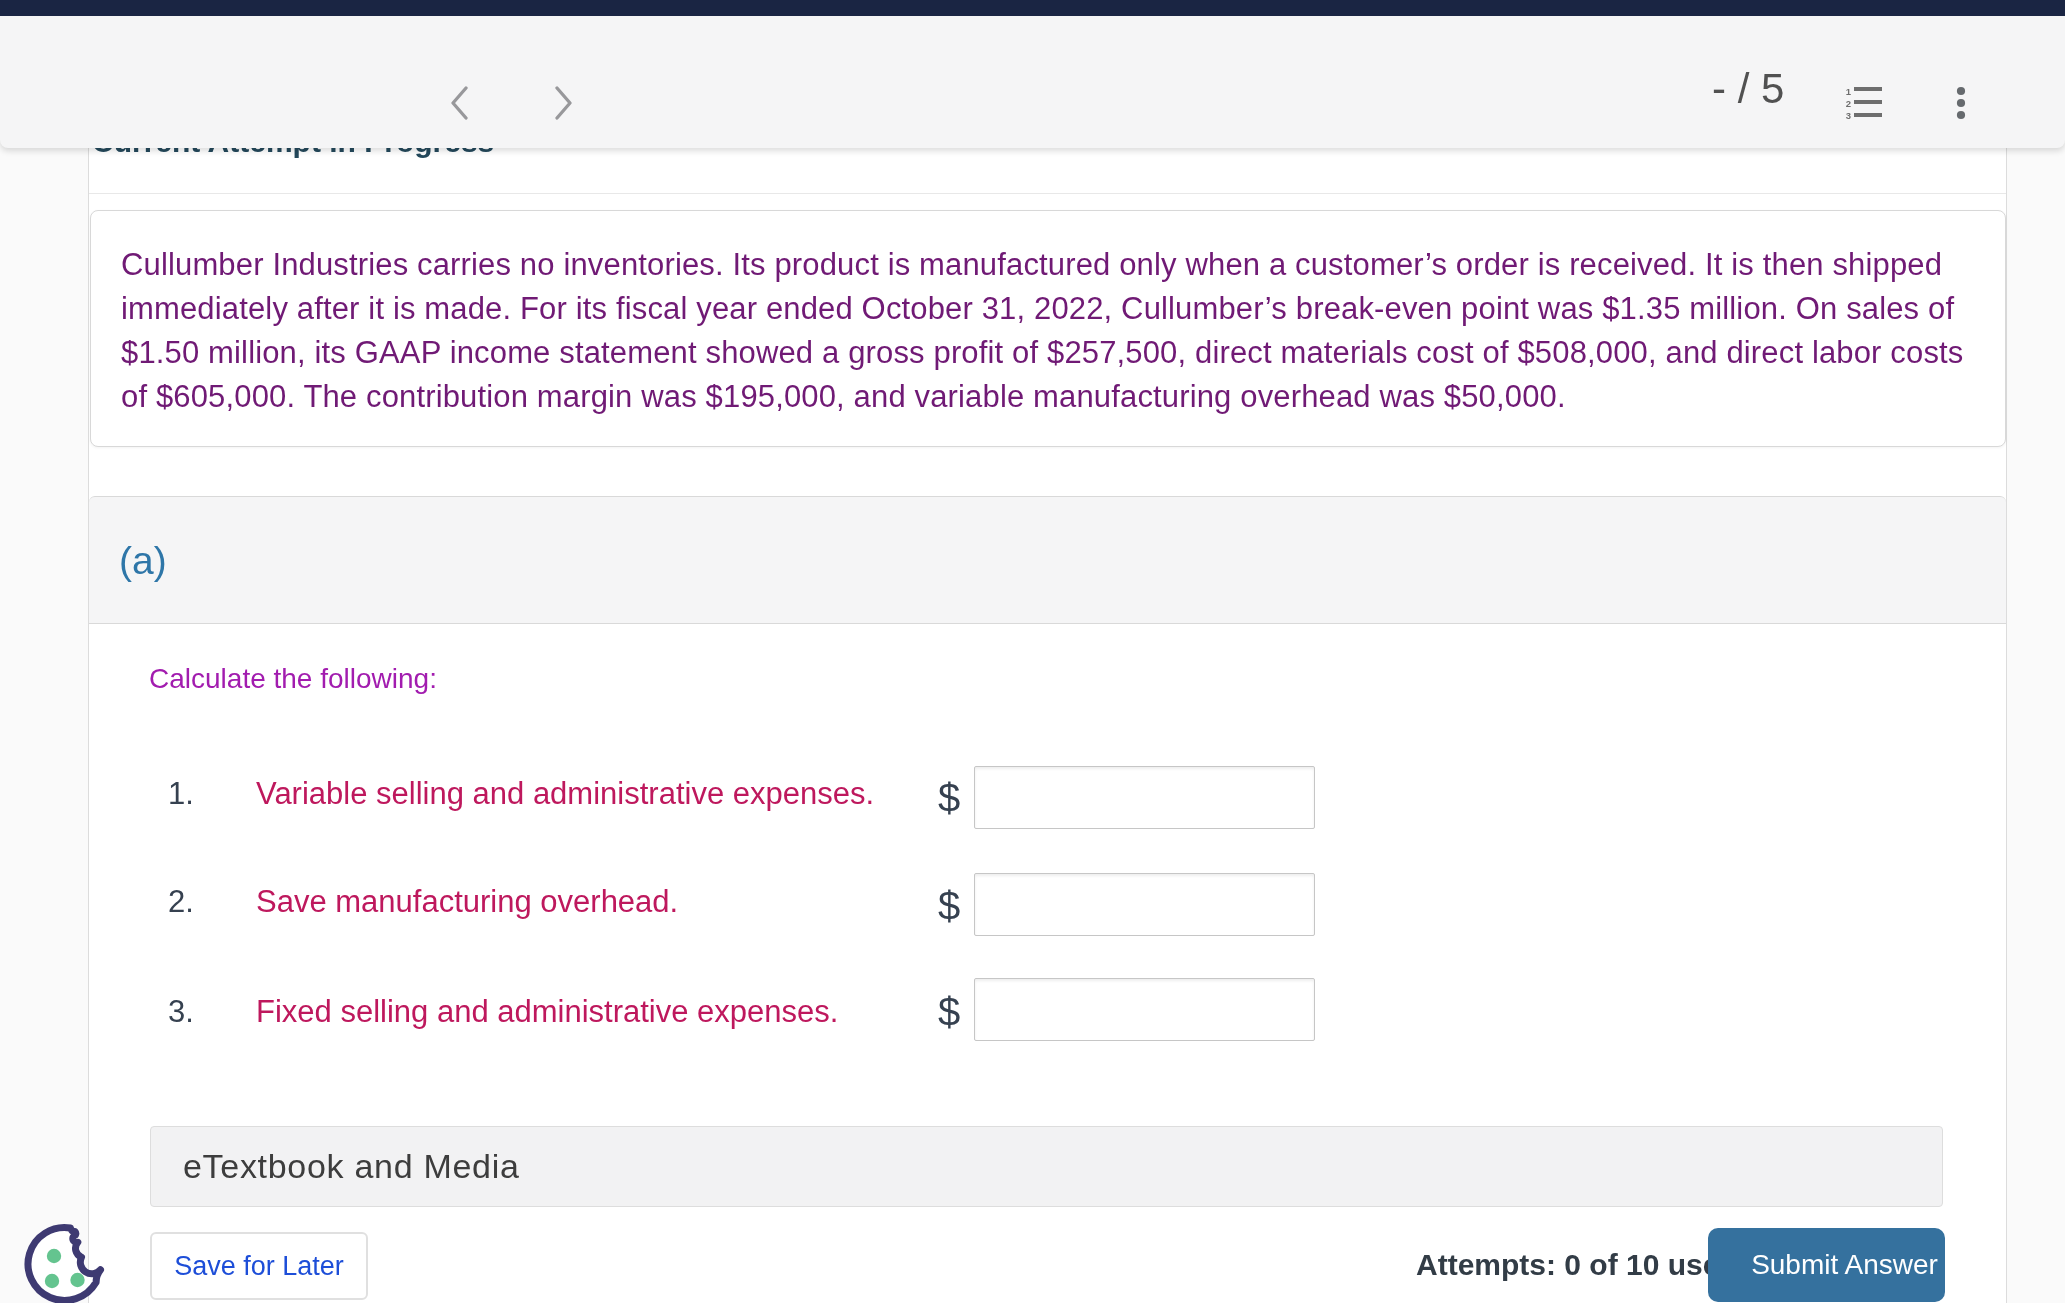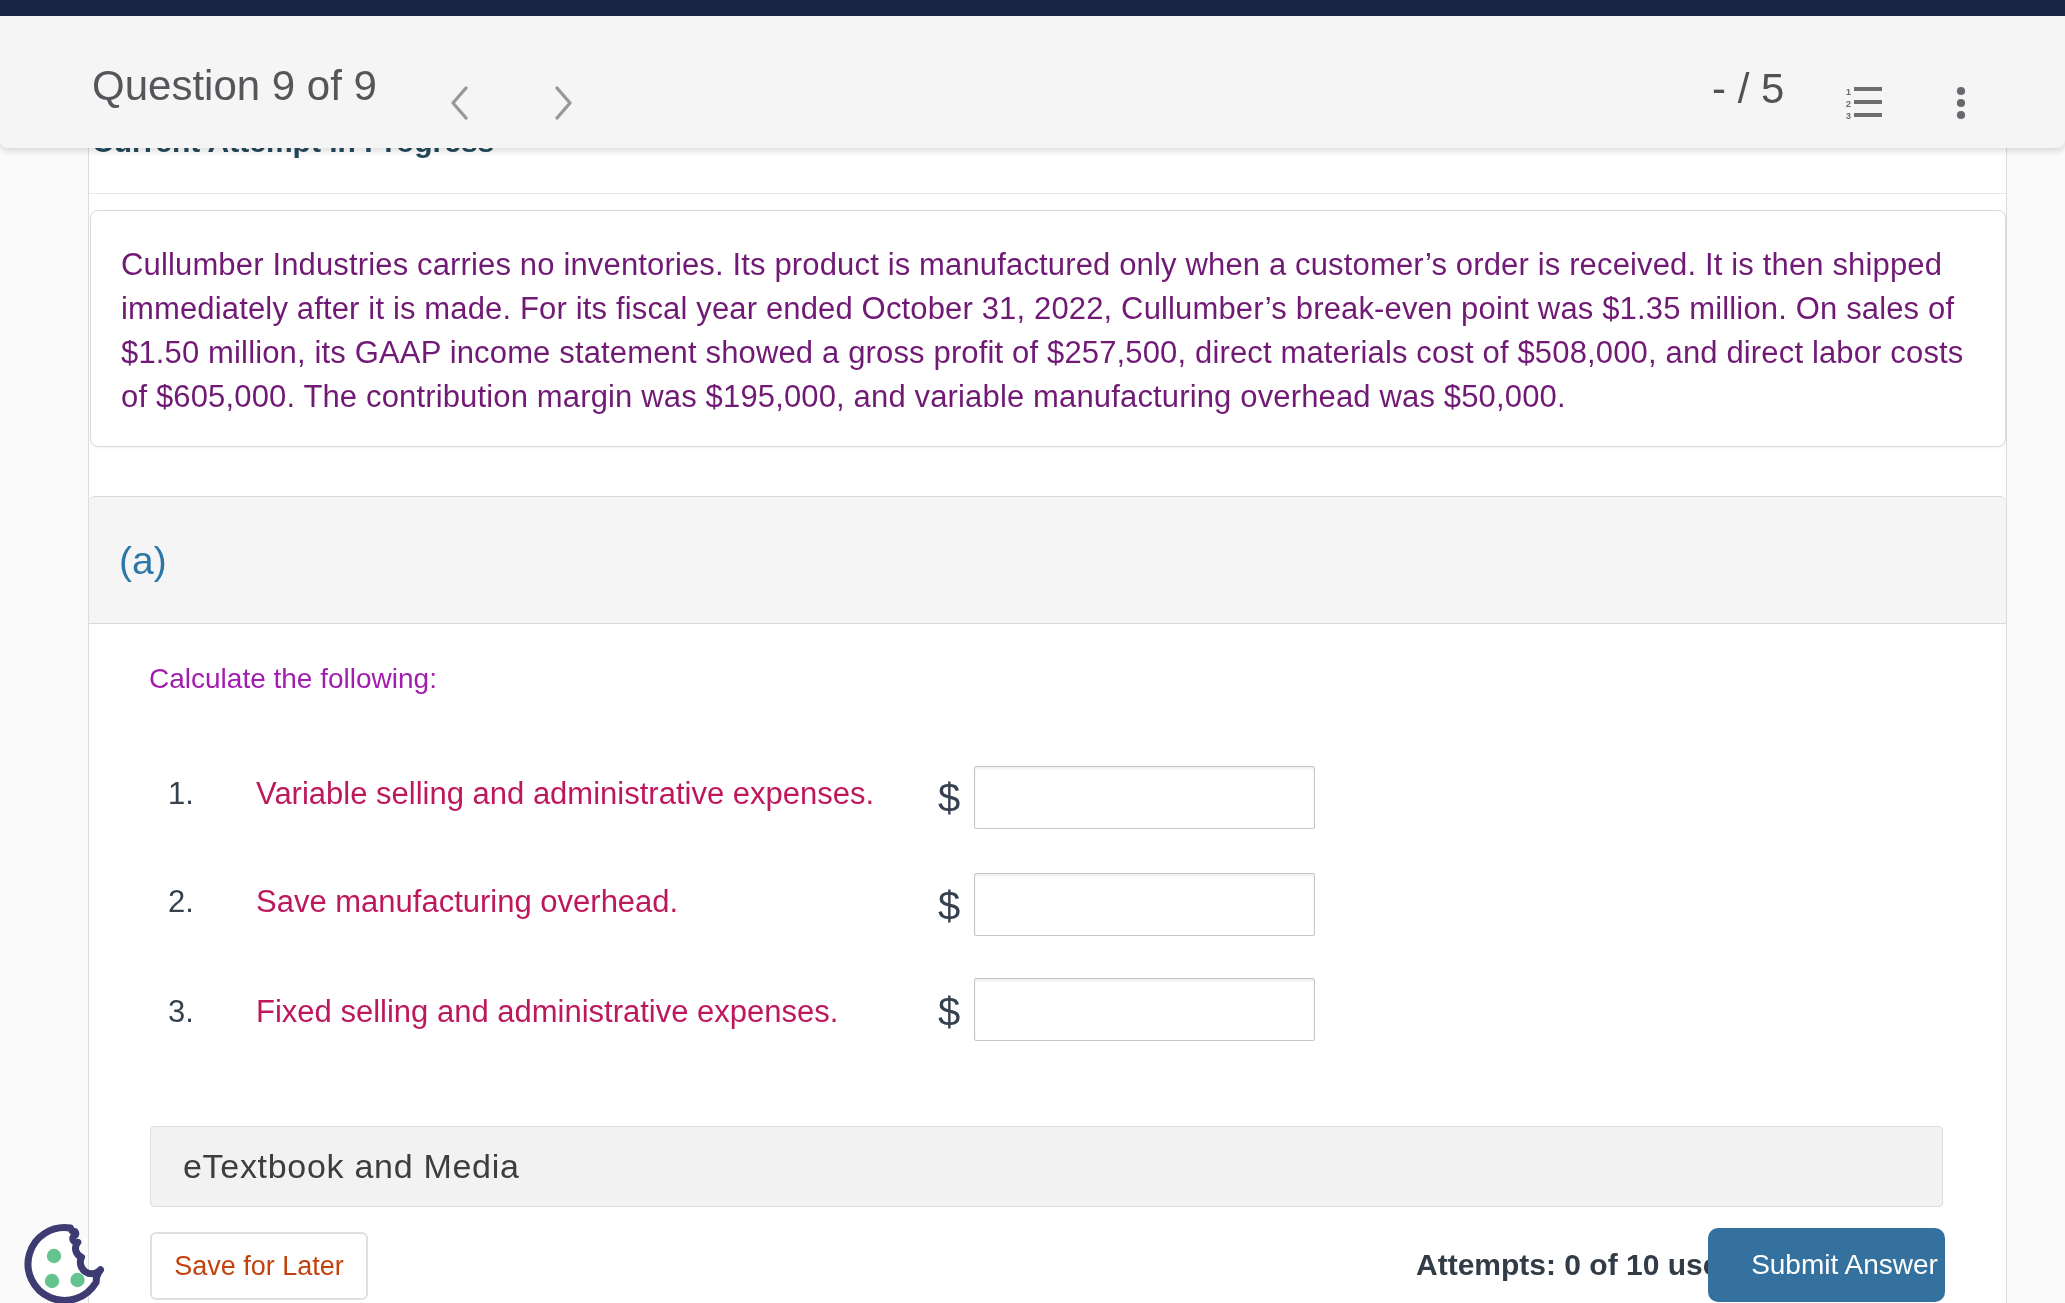--- a/index.html
+++ b/index.html
@@ -36,21 +36,21 @@
   .inputbox { width:341px; height:63px; background:#fff; border:1px solid #c6c6c6;
               border-radius:2px; box-shadow:inset 0 2px 3px rgba(0,0,0,0.07); z-index:3; }
 
   .etext { left:150px; top:1126px; width:1793px; height:81px; background:#f2f2f3;
            border:1px solid #dddddd; border-radius:4px; z-index:3; }
   .etext span { position:absolute; left:32px; top:20px; font-size:34px; letter-spacing:0.7px; color:#3d3d3d; }
 
   .savebtn { left:150px; top:1232px; width:218px; height:68px; background:#fff;
              border:2px solid #e0e0e0; border-radius:6px; z-index:3;
              display:flex; align-items:center; justify-content:center;
-             font-size:27px; color:#c2410c; }
+             font-size:27px; color:#1d4ed8; }
   .attempts { left:1416px; top:1248px; font-size:30px; font-weight:bold; color:#323c46; z-index:3;text-align:right; }
   .submitbtn { left:1708px; top:1228px; width:237px; height:74px; background:#35719e;
                border-radius:10px; z-index:3; display:flex; align-items:center; justify-content:center;
                font-size:28px; color:#ffffff;padding-left:36px; }
   .cookie { left:20px; top:1222px; z-index:12; }
 </style>
 </head>
 <body>
   <div class="abs maincol"></div>
   <div class="abs progress">Current Attempt in Progress</div>
@@ -82,21 +82,20 @@
   <div class="abs etext">
     <span>eTextbook and Media</span>
   </div>
 
   <div class="abs savebtn">Save for Later</div>
   <div class="abs attempts">Attempts: 0 of 10 used</div>
   <div class="abs submitbtn">Submit Answer</div>
 
   <div class="abs topbar"></div>
   <div class="abs header">
-    <div class="abs qtitle">Question 9 of 9</div>
     <svg class="abs" style="left:450px; top:70px;" width="20" height="34" viewBox="0 0 20 34">
       <path d="M16 2 L3 17 L16 32" fill="none" stroke="#98989b" stroke-width="3.3" stroke-linecap="round" stroke-linejoin="round"></path>
     </svg>
     <svg class="abs" style="left:553px; top:70px;" width="20" height="34" viewBox="0 0 20 34">
       <path d="M4 2 L17 17 L4 32" fill="none" stroke="#98989b" stroke-width="3.3" stroke-linecap="round" stroke-linejoin="round"></path>
     </svg>
     <div class="abs score">- / 5</div>
     <svg class="abs" style="left:1843px; top:69px;" width="40" height="36" viewBox="0 0 40 36">
       <text x="8" y="9.7" text-anchor="end" font-family="Liberation Sans" font-size="9.5" font-weight="bold" fill="#6e6e6e">1</text>
       <text x="8" y="21.6" text-anchor="end" font-family="Liberation Sans" font-size="9.5" font-weight="bold" fill="#6e6e6e">2</text>

